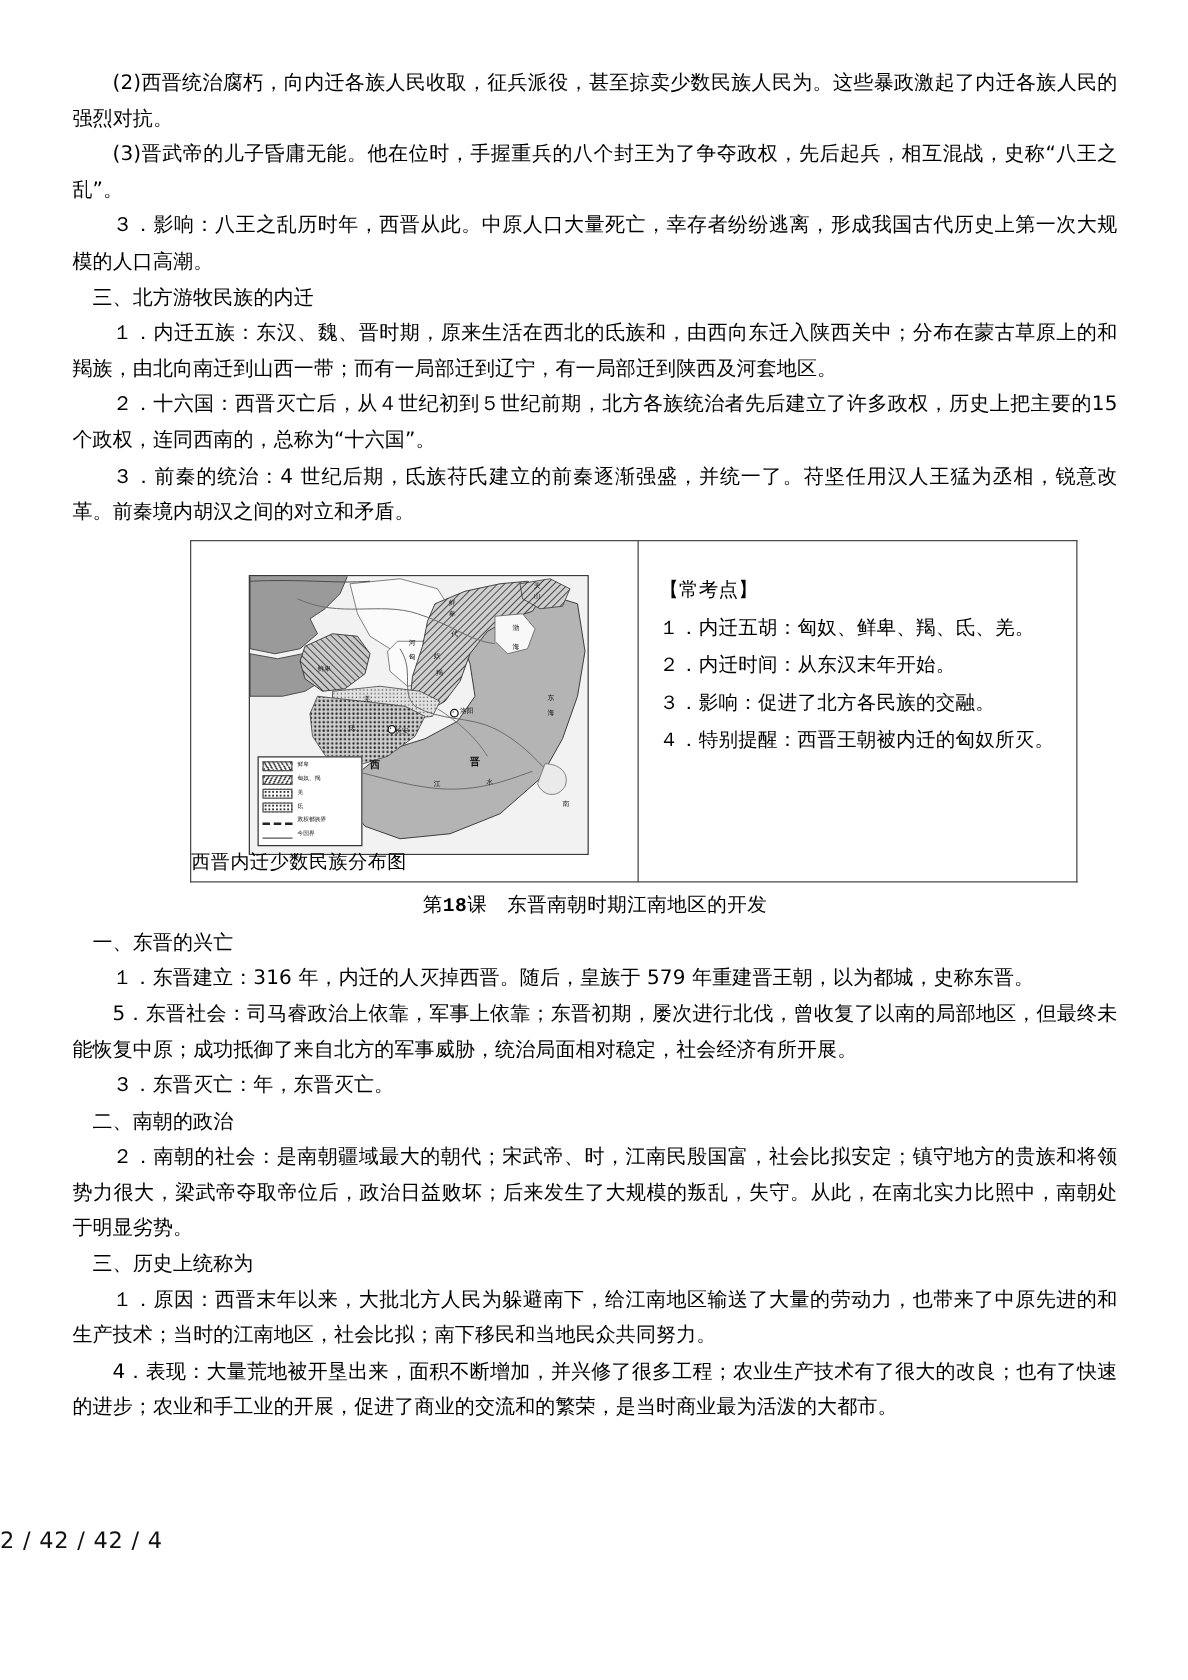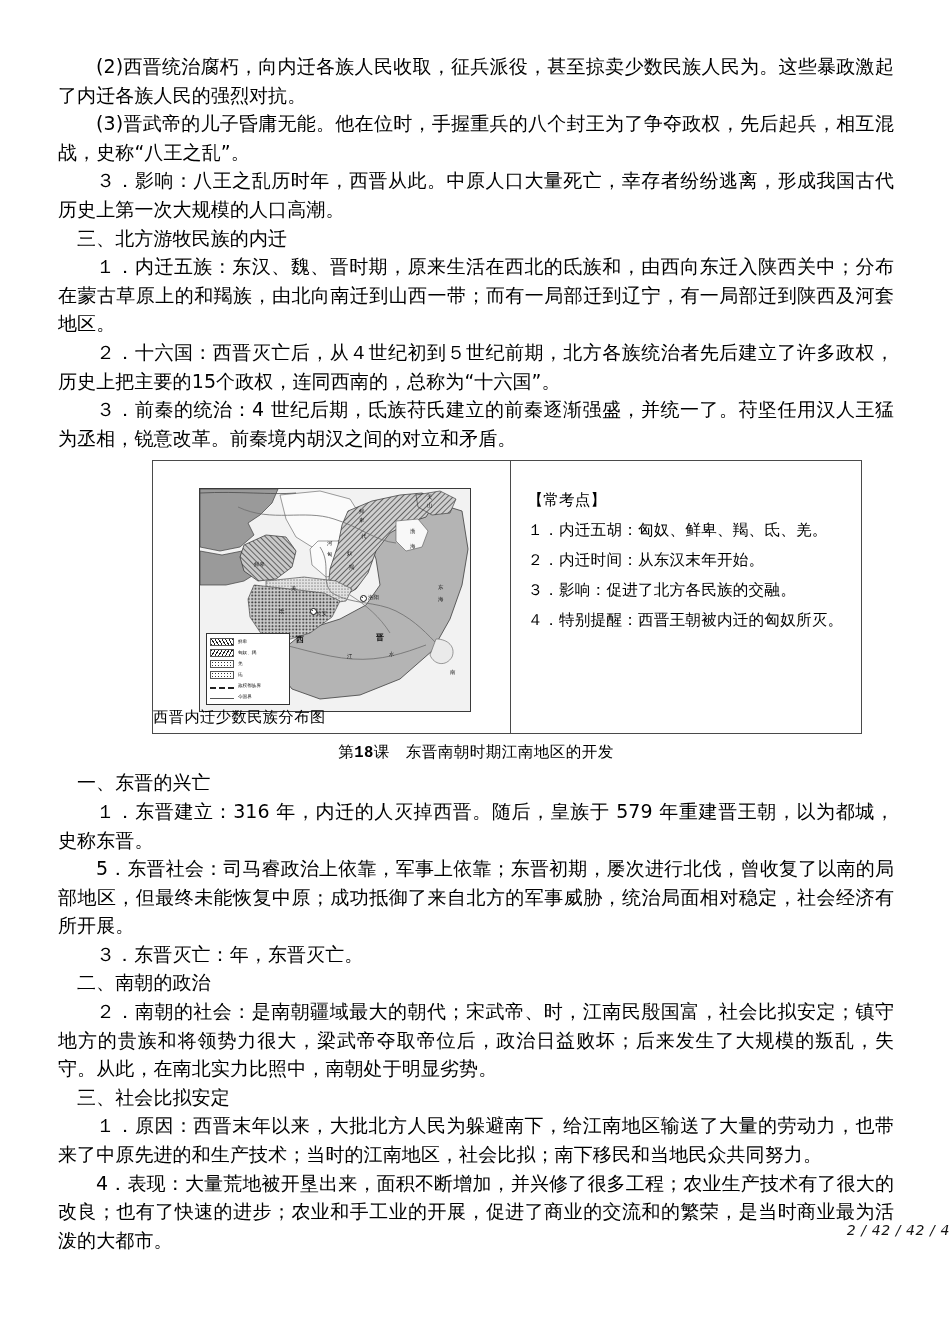--- a/index.html
+++ b/index.html
@@ -19,21 +19,21 @@
     overflow: hidden;
   }
   .content {
     position: absolute;
     left: 58px;
     top: 52px;
     width: 836px;
   }
   p.para {
     margin: 0;
-    font-size: 19px;
+    font-size: 16px;
     line-height: 28.6px;
     text-align: justify;
     text-justify: inter-ideograph;
     letter-spacing: 0.1px;
   }
   p.indent {
     text-indent: 2em;
   }
   p.indent1 {
     text-indent: 1em;
@@ -97,25 +97,24 @@
     line-height: 30px;
     margin: 3px 0 0 0;
     letter-spacing: 0.4px;
   }
   .lesson-title b { font-weight: bold; font-family: Liberation Mono, monospace; }
   .footer {
     position: absolute;
     left: 0;
     top: 1222px;
     width: 950px;
-    text-align: right;
-    font-size: 14px;
+    text-align: left;
+    font-size: 18px;
     color: #111;
     letter-spacing: 0.6px;
-    font-style: italic;
   }
   
   .map-svg { display:block; width:100%; height:100%; }
   .legend-box {
     position: absolute;
     left: 6px;
     bottom: 6px;
     width: 84px;
     background: #ffffff;
     border: 1px solid #333;
@@ -317,21 +316,21 @@
     </div>
 
     <p class="lesson-title"><span>第</span><b>18</b><span>课</span>&nbsp;&nbsp;&nbsp;<span>东晋南朝时期江南地区的开发</span></p>
 
     <p class="para indent1">一、东晋的兴亡</p>
     <p class="para indent">１．东晋建立：316 年，内迁的人灭掉西晋。随后，皇族于 579 年重建晋王朝，以为都城，史称东晋。</p>
     <p class="para indent">5．东晋社会：司马睿政治上依靠，军事上依靠；东晋初期，屡次进行北伐，曾收复了以南的局部地区，但最终未能恢复中原；成功抵御了来自北方的军事威胁，统治局面相对稳定，社会经济有所开展。</p>
     <p class="para indent">３．东晋灭亡：年，东晋灭亡。</p>
     <p class="para indent1">二、南朝的政治</p>
     <p class="para indent">２．南朝的社会：是南朝疆域最大的朝代；宋武帝、时，江南民殷国富，社会比拟安定；镇守地方的贵族和将领势力很大，梁武帝夺取帝位后，政治日益败坏；后来发生了大规模的叛乱，失守。从此，在南北实力比照中，南朝处于明显劣势。</p>
-    <p class="para indent1">三、社会比拟安定</p>
+    <p class="para indent1">三、历史上统称为</p>
     <p class="para indent">１．原因：西晋末年以来，大批北方人民为躲避南下，给江南地区输送了大量的劳动力，也带来了中原先进的和生产技术；当时的江南地区，社会比拟；南下移民和当地民众共同努力。</p>
     <p class="para indent">4．表现：大量荒地被开垦出来，面积不断增加，并兴修了很多工程；农业生产技术有了很大的改良；也有了快速的进步；农业和手工业的开展，促进了商业的交流和的繁荣，是当时商业最为活泼的大都市。</p>
 
   </div>
 
   <div class="footer">2 / 42 / 42 / 4</div>
 
 </div>
 
 </body></html>

